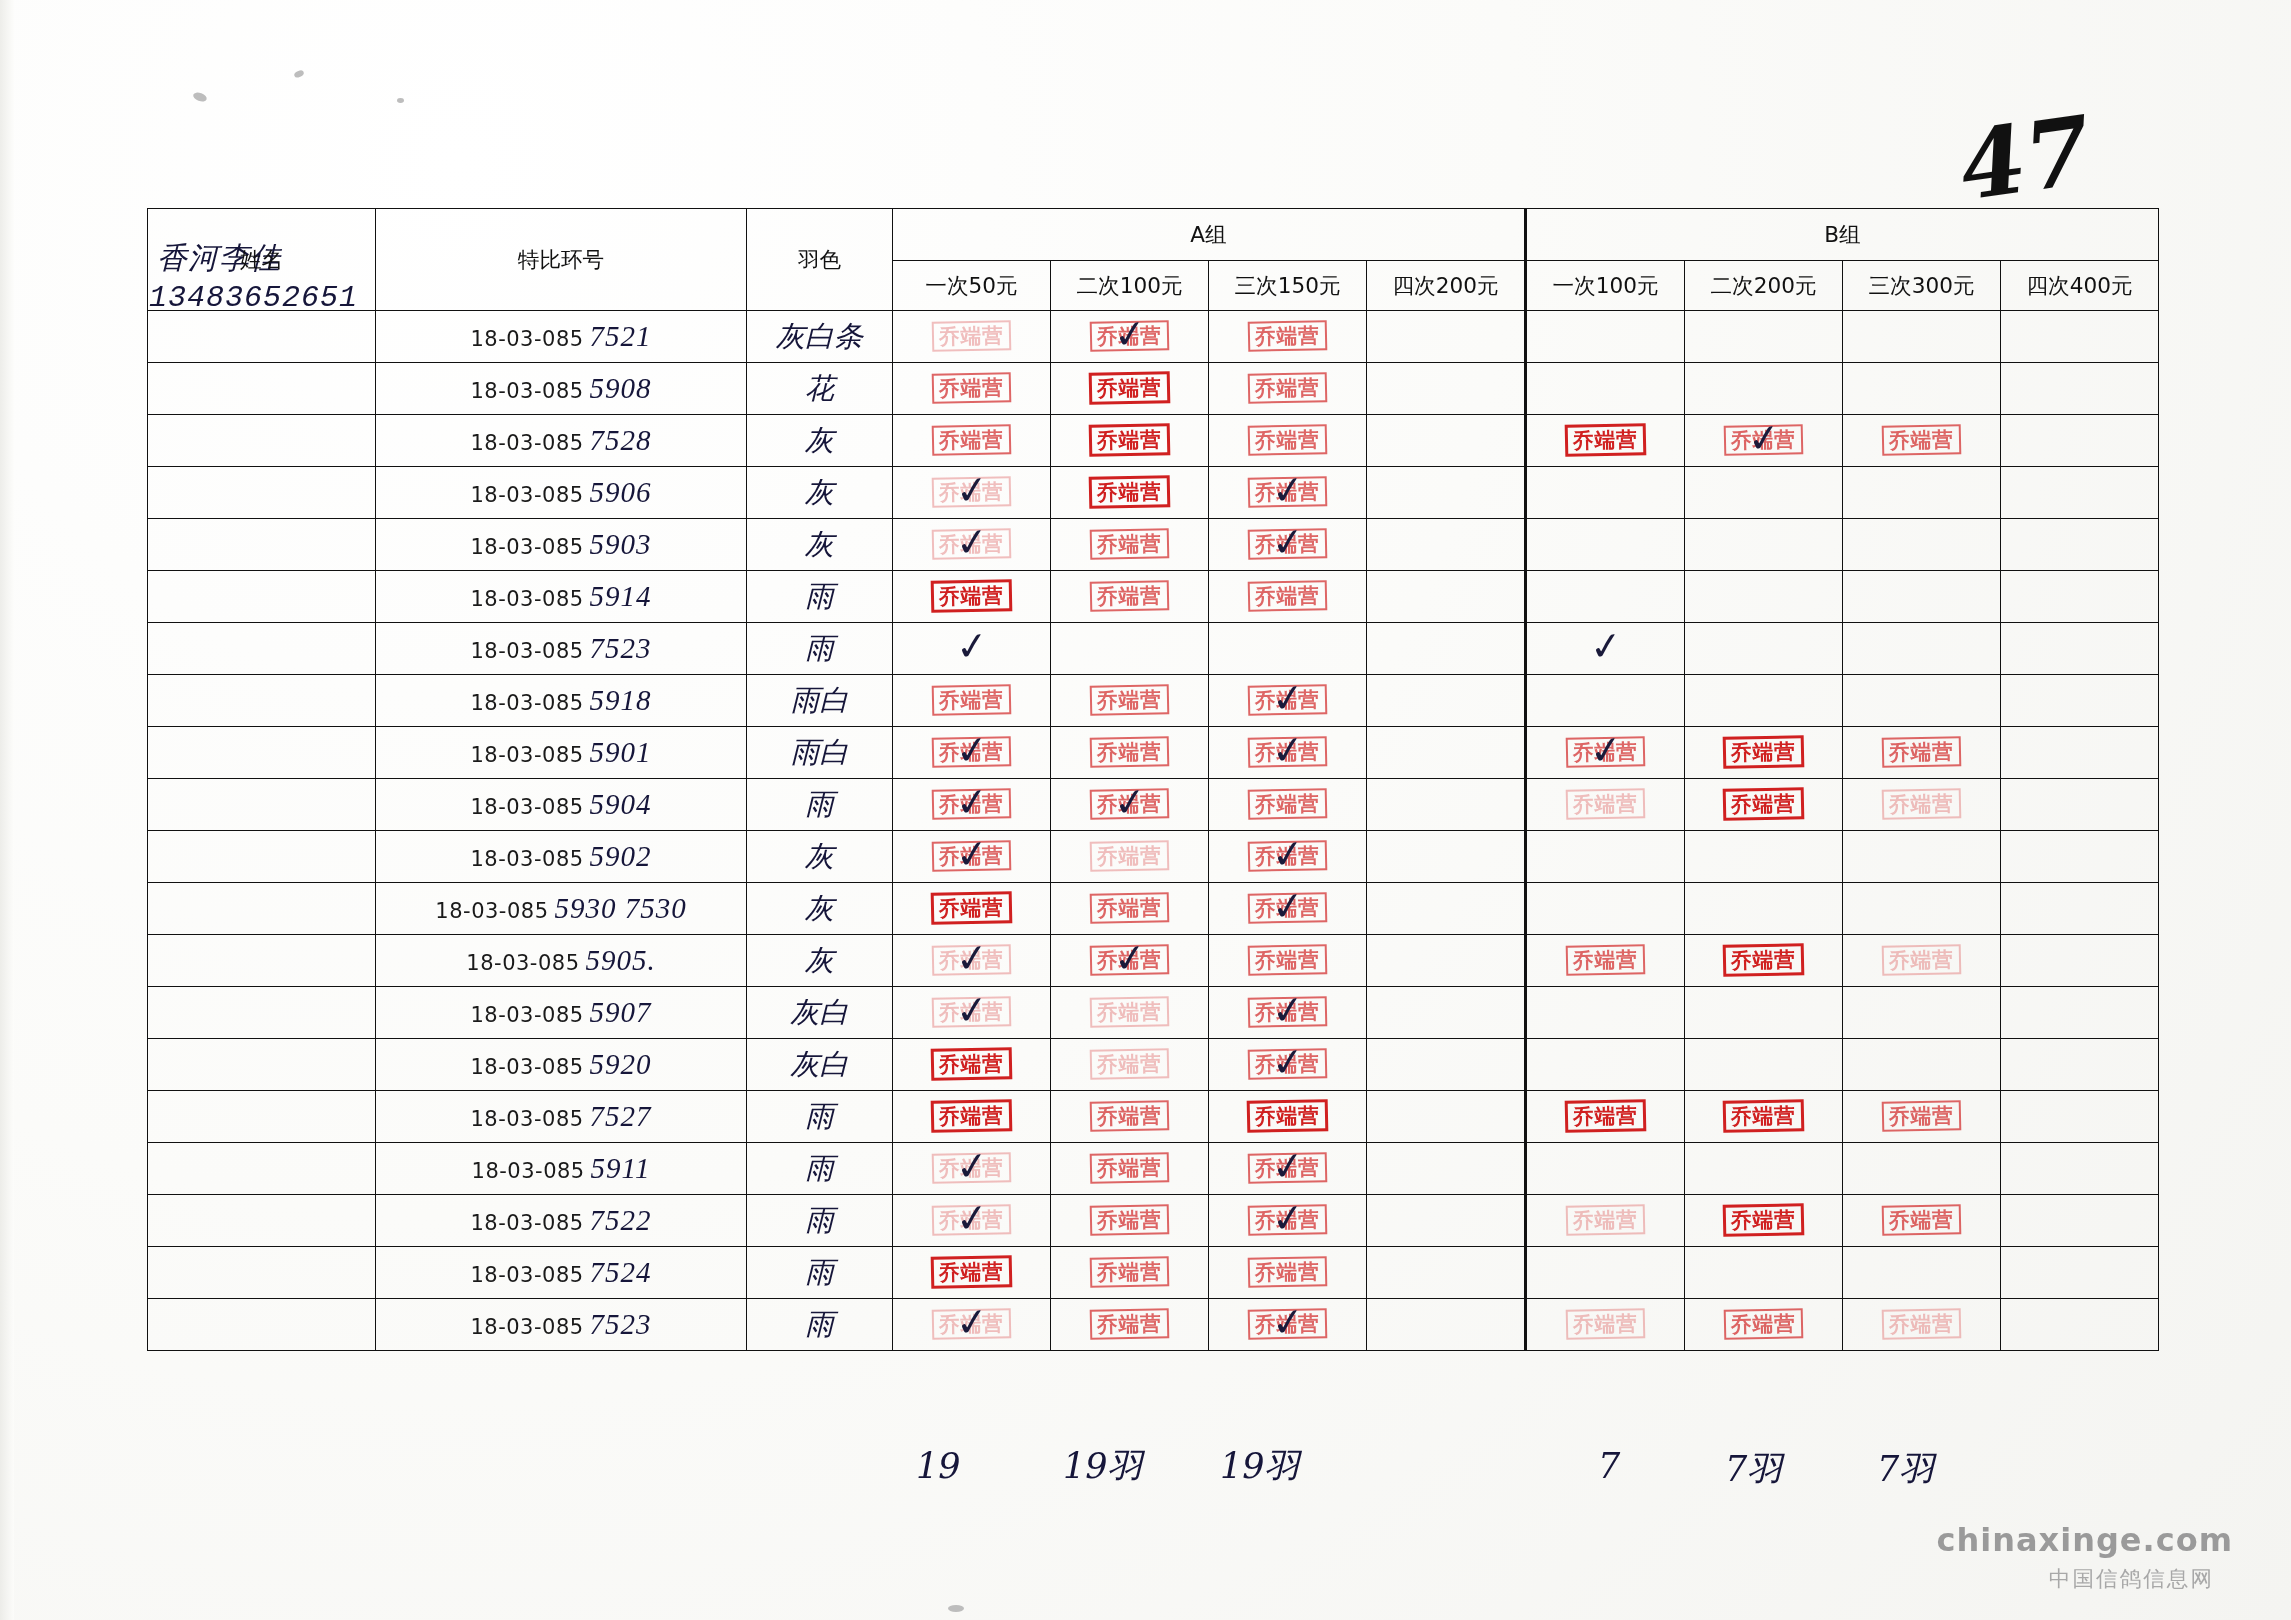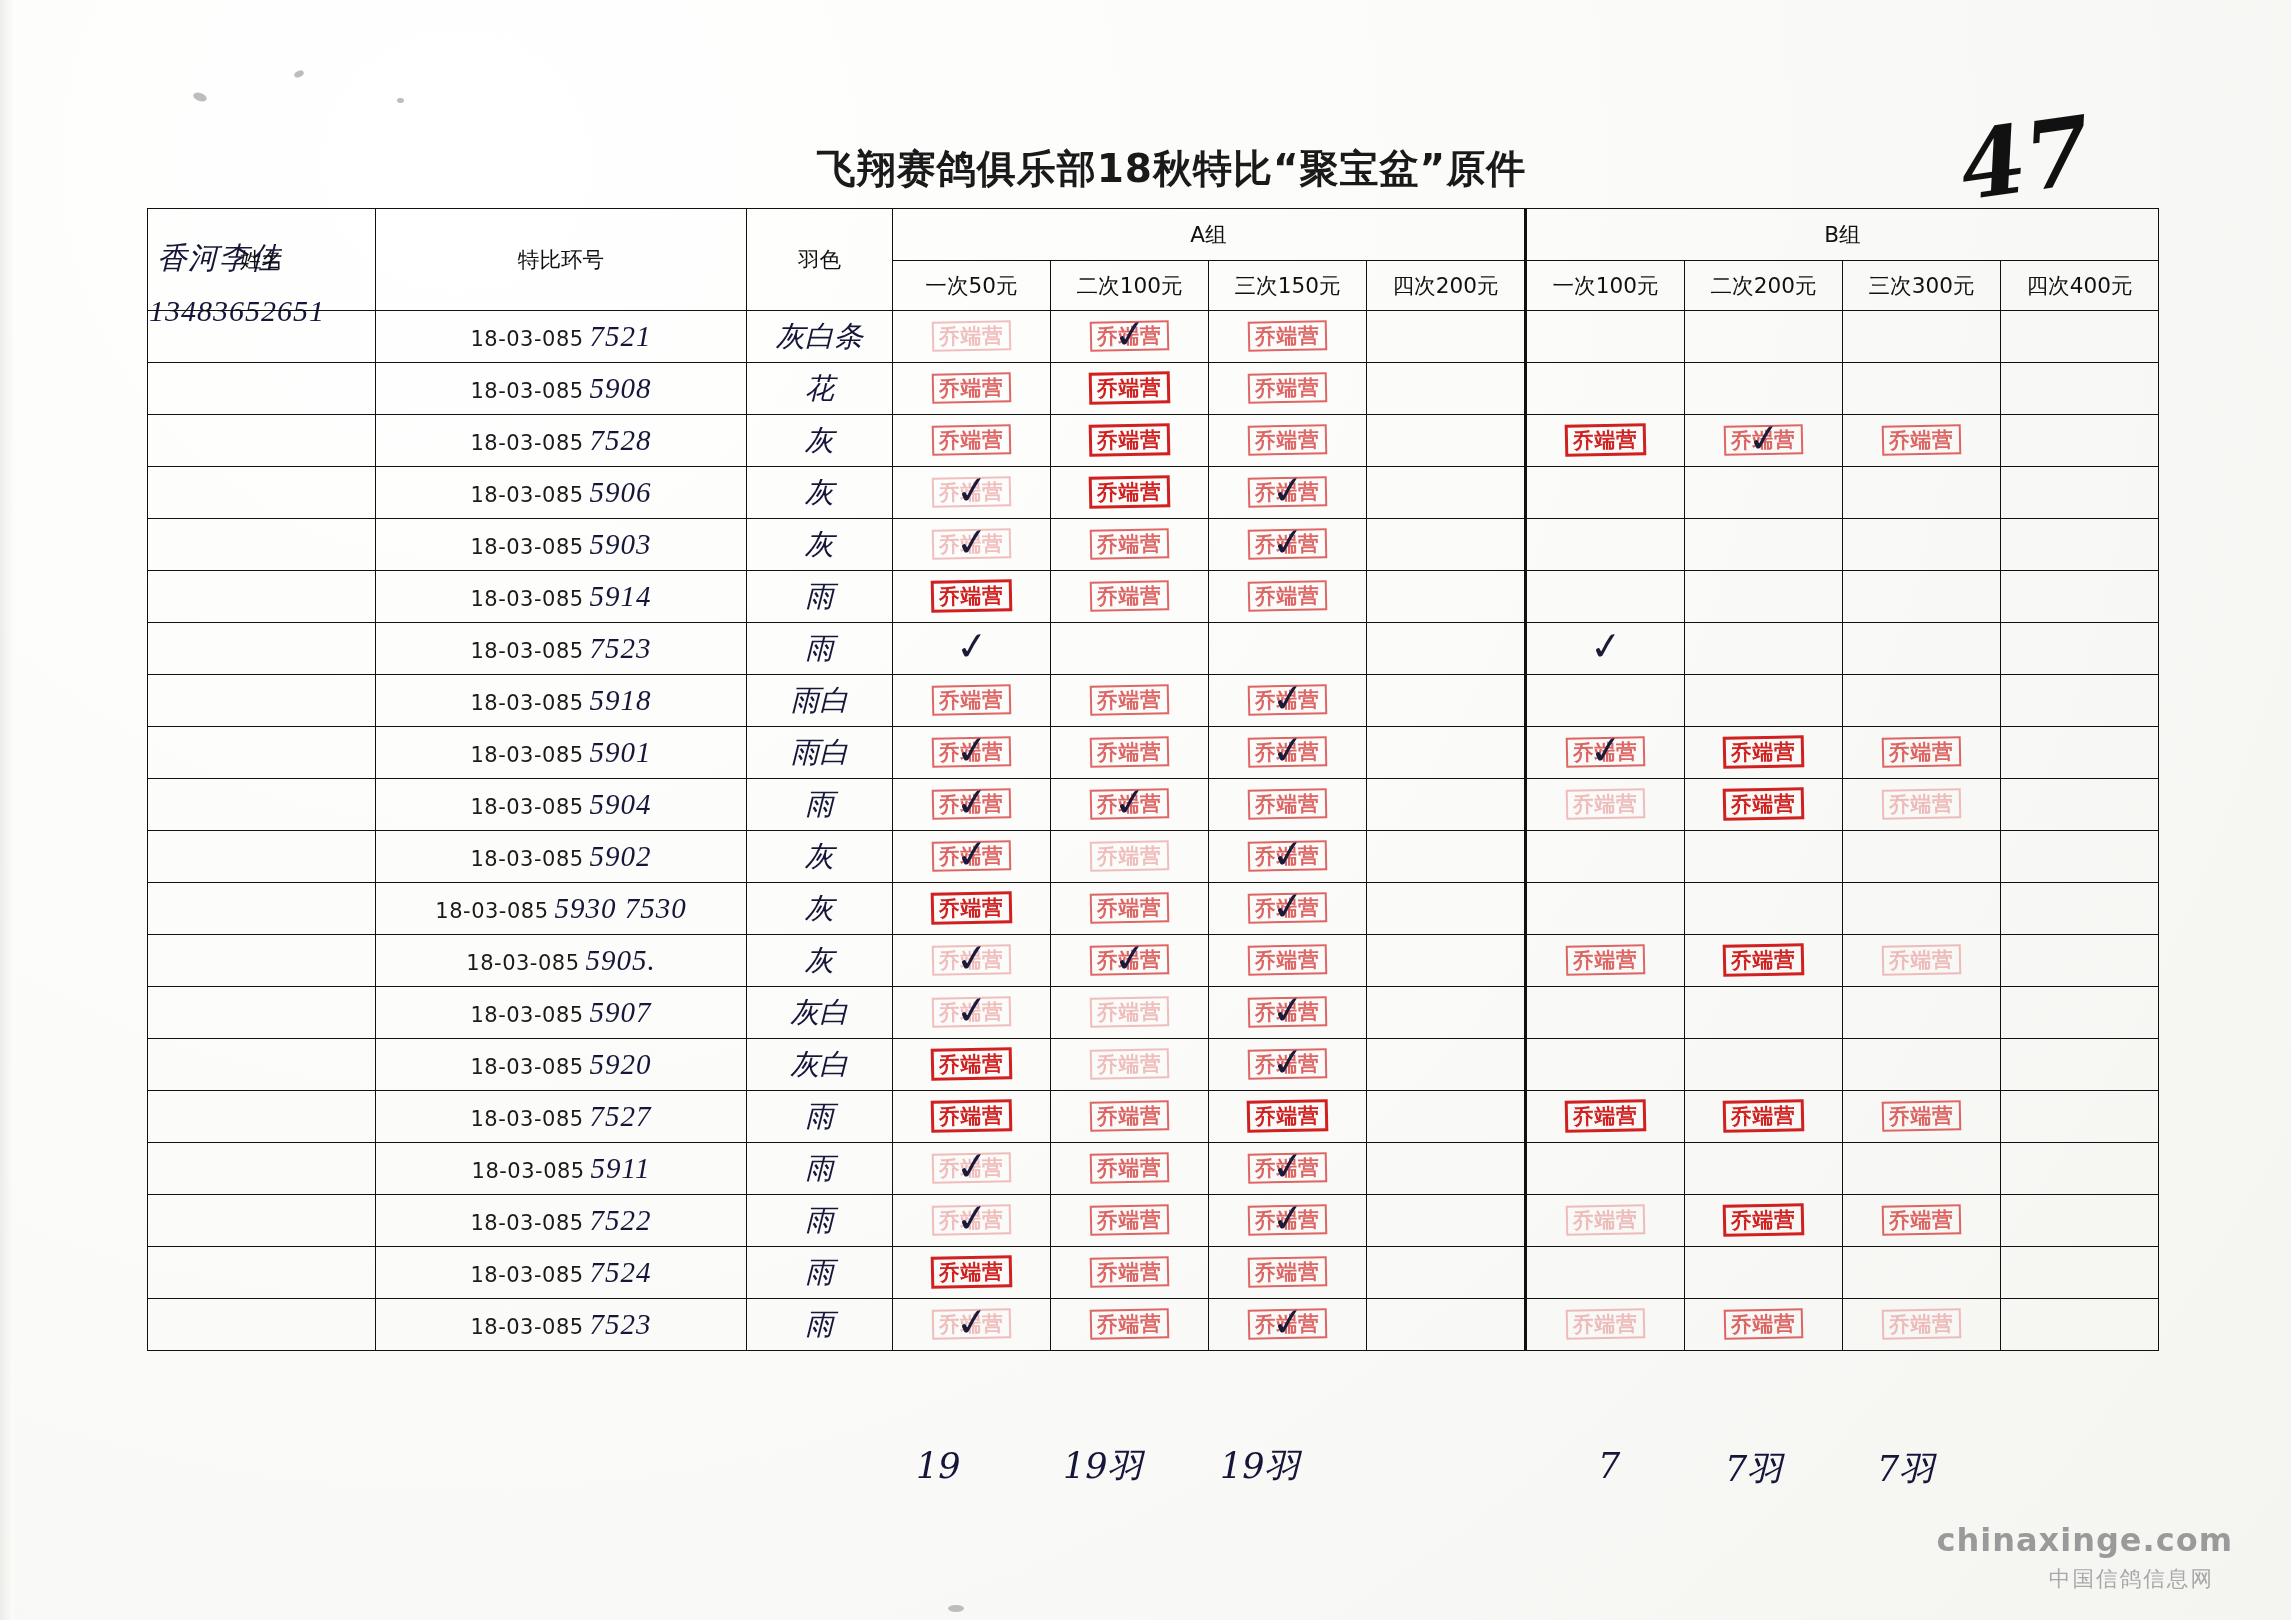--- a/index.html
+++ b/index.html
@@ -90,24 +90,23 @@
     font-size:29px;color:#16163a;font-style:italic;
   }
   .name-hand{
     position:absolute;left:157px;top:238px;
     font-family:"DejaVu Serif", serif;
     font-size:30px;color:#16163a;font-style:italic;
     letter-spacing:1px;
   }
   .phone-hand{
     position:absolute;left:149px;top:281px;
-    font-family:Liberation Serif, serif;
+    font-family:Liberation Mono, monospace;
     font-size:30px;color:#16163a;font-style:italic;
     letter-spacing:1px;
-    margin-top:13px;
   }
 
   
   .stamp{
     display:inline-block;
     border:2.9px solid #d02020;
     color:#d02020;
     font-family:"DejaVu Sans", sans-serif;
     font-size:20.6px;
     font-weight:700;
@@ -156,21 +155,20 @@
 <body>
 
 <div class="page">
   <div class="scan-edge"></div>
 
   <div class="speck" style="left:193px;top:93px;width:13.7px;height:7.8px;transform:rotate(20deg);"></div>
   <div class="speck" style="left:294px;top:71px;width:9.8px;height:5.9px;transform:rotate(-25deg);"></div>
   <div class="speck" style="left:397px;top:98px;width:6.9px;height:4.9px;"></div>
   <div class="speck" style="left:948px;top:1605px;width:15.7px;height:6.9px;"></div>
 
-  <div class="title">飞翔赛鸽俱乐部18秋特比“聚宝盆”原件</div>
   <div class="page-num">47</div>
 
   <div class="name-hand">香河李佳</div>
   <div class="phone-hand">13483652651</div>
 
   <table class="tbl">
     <thead>
       <tr>
         <th class="col-name hdr1" rowspan="2">姓名</th>
         <th class="col-ring hdr1" rowspan="2">特比环号</th>

